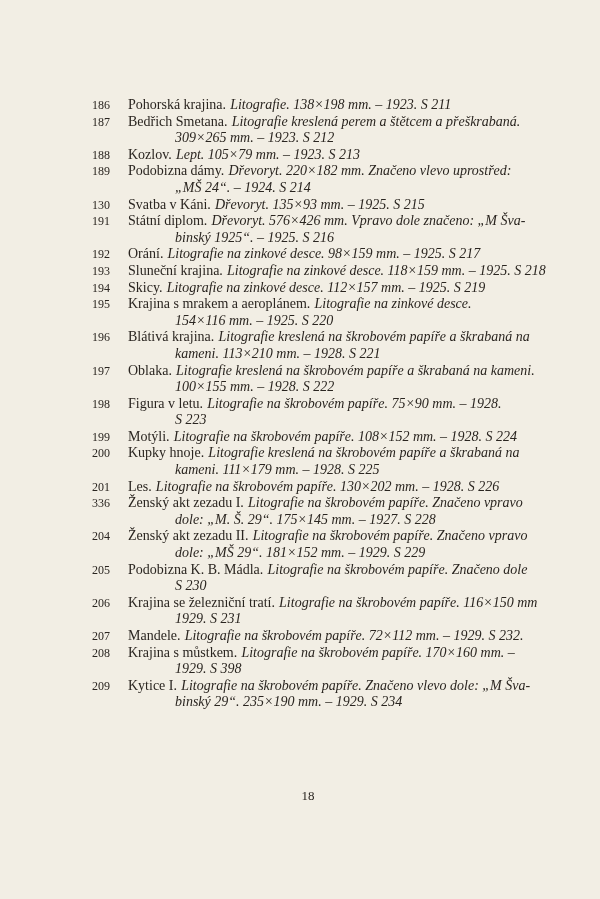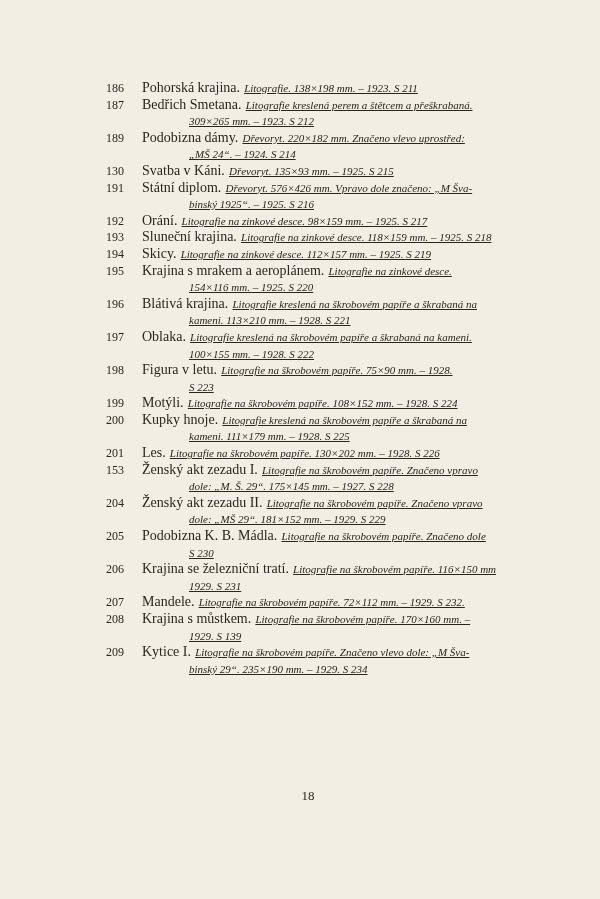--- a/index.html
+++ b/index.html
@@ -6,42 +6,41 @@
   body {
     width: 600px; height: 899px;
     background: #f2eee4;
     color: #2a2520;
     font-family: "DejaVu Serif", "Liberation Serif", serif;
     position: relative;
     overflow: hidden;
   }
   .page {
     position: absolute;
-    left: 92px; top: 80px;
+    left: 92px; top: 97px;
     width: 478px;
-    margin-left: 14px;
   }
   .entry {
     position: relative;
     padding-left: 36px;
     font-size: 13px;
     line-height: 16.6px;
     margin: 0;
   }
   .num {
     position: absolute;
     left: 0; top: 0;
     width: 30px;
     font-size: 12px;
     font-family: "Liberation Serif", serif;
   }
   .line1 { display: block; white-space: nowrap; }
   .cont { display: block; padding-left: 47px; white-space: nowrap; }
   .title { font-style: normal; font-family: "Liberation Serif", serif; font-size: 14px; }
-  .desc { font-style: italic; font-family: "Liberation Serif", serif; font-size: 11px; text-decoration: underline; }
+  .desc { font-style: italic; font-family: "Liberation Serif", serif; font-size: 14px; }
   .folio {
     position: absolute;
     left: 8px; width: 600px;
     top: 788px;
     text-align: center;
     font-family: "Liberation Serif", serif;
     font-size: 13px;
   }
 </style>
 </head>
@@ -49,20 +48,24 @@
 
 <div class="page" id="catalog">
     <div class="entry">
       <span class="num">186</span>
       <span class="line1"><span class="title">Pohorská krajina.</span> <span class="desc">Litografie. 138×198 mm. – 1923. S 211</span></span>
     </div>
     <div class="entry">
       <span class="num">187</span>
       <span class="line1"><span class="title">Bedřich Smetana.</span> <span class="desc">Litografie kreslená perem a štětcem a přeškrabaná.</span></span>
       <span class="cont desc">309×265 mm. – 1923. S 212</span>
+    </div>
+    <div class="entry">
+      <span class="num">188</span>
+      <span class="line1"><span class="title">Kozlov.</span> <span class="desc">Lept. 105×79 mm. – 1923. S 213</span></span>
     </div>
     <div class="entry">
       <span class="num">189</span>
       <span class="line1"><span class="title">Podobizna dámy.</span> <span class="desc">Dřevoryt. 220×182 mm. Značeno vlevo uprostřed:</span></span>
       <span class="cont desc">„MŠ 24“. – 1924. S 214</span>
     </div>
     <div class="entry">
       <span class="num">130</span>
       <span class="line1"><span class="title">Svatba v Káni.</span> <span class="desc">Dřevoryt. 135×93 mm. – 1925. S 215</span></span>
     </div>
@@ -110,21 +113,21 @@
     <div class="entry">
       <span class="num">200</span>
       <span class="line1"><span class="title">Kupky hnoje.</span> <span class="desc">Litografie kreslená na škrobovém papíře a škrabaná na</span></span>
       <span class="cont desc">kameni. 111×179 mm. – 1928. S 225</span>
     </div>
     <div class="entry">
       <span class="num">201</span>
       <span class="line1"><span class="title">Les.</span> <span class="desc">Litografie na škrobovém papíře. 130×202 mm. – 1928. S 226</span></span>
     </div>
     <div class="entry">
-      <span class="num">153</span>
+      <span class="num">336</span>
       <span class="line1"><span class="title">Ženský akt zezadu I.</span> <span class="desc">Litografie na škrobovém papíře. Značeno vpravo</span></span>
       <span class="cont desc">dole: „M. Š. 29“. 175×145 mm. – 1927. S 228</span>
     </div>
     <div class="entry">
       <span class="num">204</span>
       <span class="line1"><span class="title">Ženský akt zezadu II.</span> <span class="desc">Litografie na škrobovém papíře. Značeno vpravo</span></span>
       <span class="cont desc">dole: „MŠ 29“. 181×152 mm. – 1929. S 229</span>
     </div>
     <div class="entry">
       <span class="num">205</span>
@@ -136,21 +139,21 @@
       <span class="line1"><span class="title">Krajina se železniční tratí.</span> <span class="desc">Litografie na škrobovém papíře. 116×150 mm</span></span>
       <span class="cont desc">1929. S 231</span>
     </div>
     <div class="entry">
       <span class="num">207</span>
       <span class="line1"><span class="title">Mandele.</span> <span class="desc">Litografie na škrobovém papíře. 72×112 mm. – 1929. S 232.</span></span>
     </div>
     <div class="entry">
       <span class="num">208</span>
       <span class="line1"><span class="title">Krajina s můstkem.</span> <span class="desc">Litografie na škrobovém papíře. 170×160 mm. –</span></span>
-      <span class="cont desc">1929. S 139</span>
+      <span class="cont desc">1929. S 398</span>
     </div>
     <div class="entry">
       <span class="num">209</span>
       <span class="line1"><span class="title">Kytice I.</span> <span class="desc">Litografie na škrobovém papíře. Značeno vlevo dole: „M Šva-</span></span>
       <span class="cont desc">binský 29“. 235×190 mm. – 1929. S 234</span>
     </div>
   </div>
 
 <div class="folio">18</div>
 

